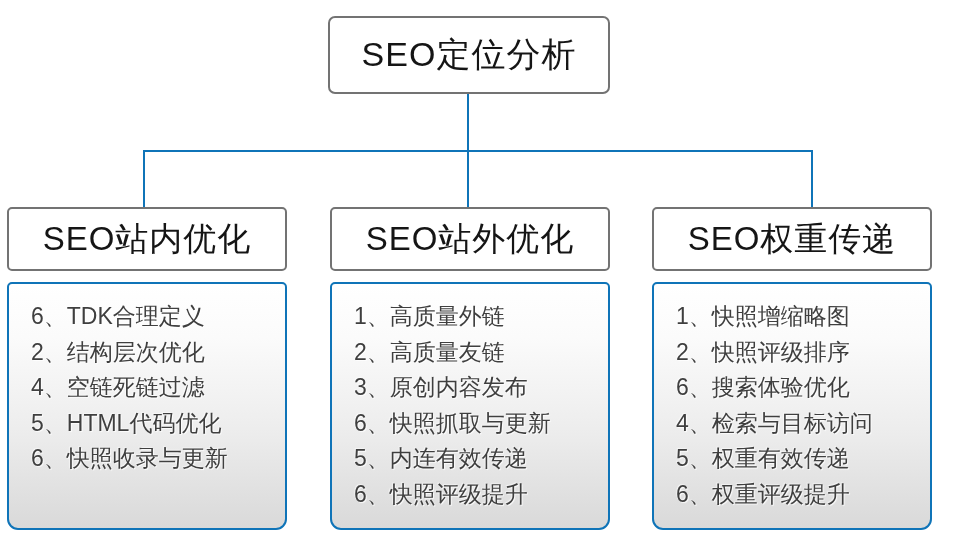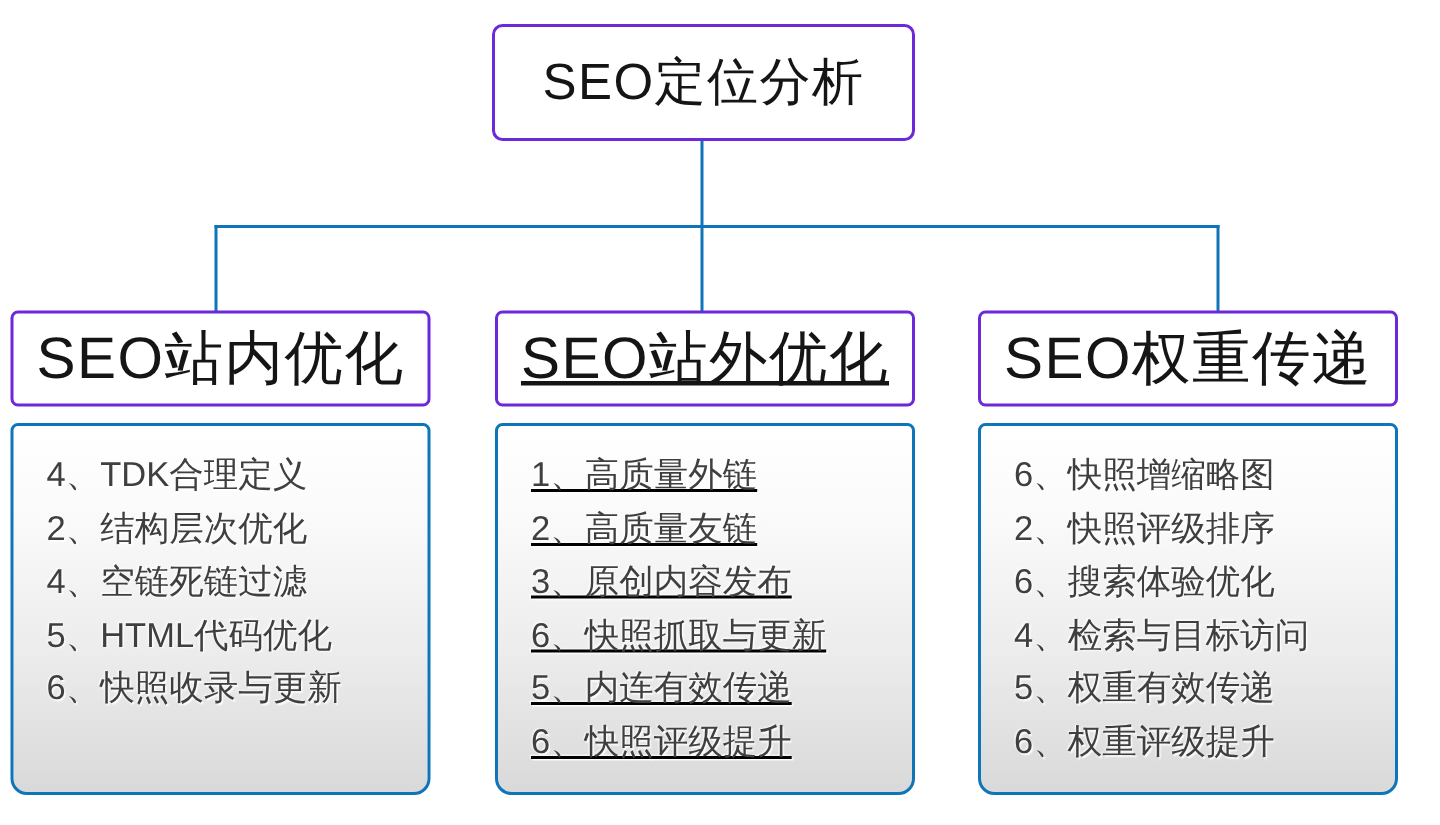--- a/index.html
+++ b/index.html
@@ -23,53 +23,53 @@
   .line-root-v   { left: 467px; top: 93px;  width: 2px;   height: 58px; }
   .line-h        { left: 143px; top: 150px; width: 670px; height: 2px;  }
   .line-left-v   { left: 143px; top: 150px; width: 2px;   height: 58px; }
   .line-mid-v    { left: 467px; top: 150px; width: 2px;   height: 58px; }
   .line-right-v  { left: 811px; top: 150px; width: 2px;   height: 58px; }
   
   .node {
     position: absolute;
     box-sizing: border-box;
     background: #ffffff;
-    border: 2px solid #6d28d9;
+    border: 2px solid #737373;
     display: flex;
     align-items: center;
     justify-content: center;
     color: #151515;
     font-weight: 400;
   }
   .root-node {
     left: 328px; top: 16px;
     width: 282px; height: 78px;
     border-radius: 7px;
     font-size: 34px;
     letter-spacing: 1px;
   }
   .col-header {
     top: 207px;
     width: 280px; height: 64px;
     border-radius: 5px;
-    font-size: 39px;
+    font-size: 33px;
     letter-spacing: 1px;
   }
   .col-panel {
     position: absolute;
     box-sizing: border-box;
     top: 282px;
     width: 280px; height: 248px;
     border: 2px solid #0f74b8;
     border-radius: 5px 5px 11px 11px;
     background: linear-gradient(180deg, #ffffff 0%, #fbfbfb 22%, #ececec 62%, #d9d9d9 100%);
     padding: 15px 10px 0 22px;
   }
   .col-1 { left: 7px;   }
-  .col-2 { left: 330px; text-decoration: underline; }
+  .col-2 { left: 330px; }
   .col-3 { left: 652px; }
   .panel-item {
     font-size: 23px;
     line-height: 35.5px;
     color: #3f3f3f;
     text-shadow: 1px 1px 1px rgba(255,255,255,0.9), -1px -1px 1px rgba(255,255,255,0.6);
     white-space: nowrap;
   }
 </style>
 </head>
@@ -80,40 +80,40 @@
   <div class="line line-root-v"></div>
   <div class="line line-h"></div>
   <div class="line line-left-v"></div>
   <div class="line line-mid-v"></div>
   <div class="line line-right-v"></div>
 
   <div class="node root-node">SEO定位分析</div>
 
   <div class="node col-header col-1">SEO站内优化</div>
   <div class="col-panel col-1">
-    <div class="panel-item">4、TDK合理定义</div>
+    <div class="panel-item">6、TDK合理定义</div>
     <div class="panel-item">2、结构层次优化</div>
     <div class="panel-item">4、空链死链过滤</div>
     <div class="panel-item">5、HTML代码优化</div>
     <div class="panel-item">6、快照收录与更新</div>
   </div>
 
   <div class="node col-header col-2">SEO站外优化</div>
   <div class="col-panel col-2">
     <div class="panel-item">1、高质量外链</div>
     <div class="panel-item">2、高质量友链</div>
     <div class="panel-item">3、原创内容发布</div>
     <div class="panel-item">6、快照抓取与更新</div>
     <div class="panel-item">5、内连有效传递</div>
     <div class="panel-item">6、快照评级提升</div>
   </div>
 
   <div class="node col-header col-3">SEO权重传递</div>
   <div class="col-panel col-3">
-    <div class="panel-item">6、快照增缩略图</div>
+    <div class="panel-item">1、快照增缩略图</div>
     <div class="panel-item">2、快照评级排序</div>
     <div class="panel-item">6、搜索体验优化</div>
     <div class="panel-item">4、检索与目标访问</div>
     <div class="panel-item">5、权重有效传递</div>
     <div class="panel-item">6、权重评级提升</div>
   </div>
 
 </div>
 
 </body></html>

